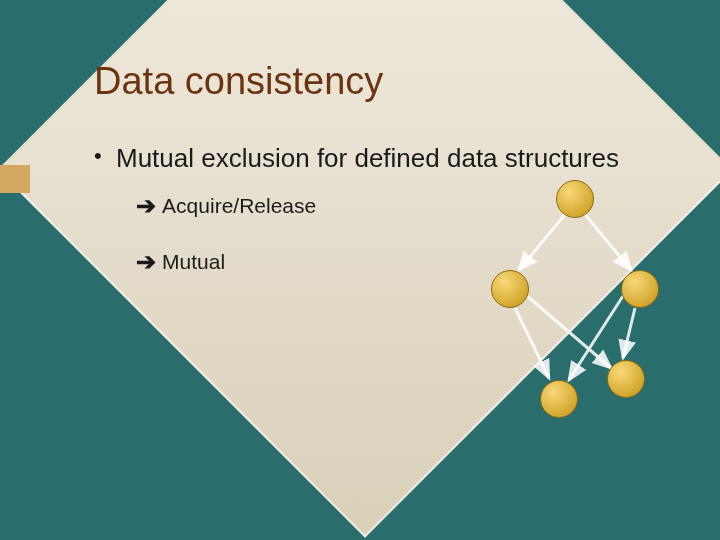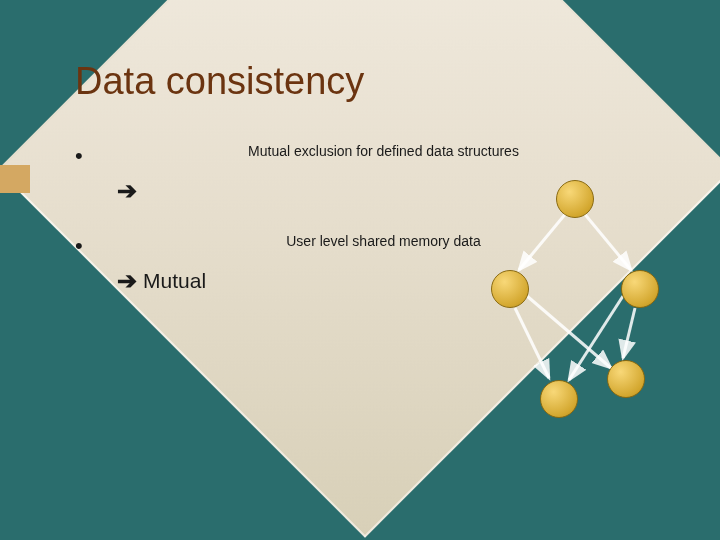--- a/index.html
+++ b/index.html
@@ -28,39 +28,38 @@
     top: -90px;
     left: 105px;
     border: 2px solid rgba(255,255,255,0.3);
   }
   .content {
     position: absolute;
     top: 0;
     left: 0;
     width: 720px;
     height: 540px;
-    padding: 60px 50px 40px 75px;
+    padding: 60px 50px 40px 94px;
   }
   .title {
     font-size: 38px;
     color: #6b3410;
     font-weight: normal;
     font-family: "Comic Sans MS", Verdana, sans-serif;
     margin-bottom: 40px;
   }
   .bullet-list {
     list-style: none;
     color: #1a1a1a;
   }
   .bullet-item {
-    font-size: 14px;
+    font-size: 26px;
     margin-bottom: 18px;
     position: relative;
     padding-left: 22px;
-    text-align: center;
   }
   .bullet-item::before {
     content: "•";
     position: absolute;
     left: 0;
     top: 0;
     font-size: 22px;
   }
   .sub-item {
     font-size: 21px;
@@ -109,24 +108,22 @@
 
 <div class="content">
   <h1 class="title">Data consistency</h1>
 
   <ul class="bullet-list">
     <li class="bullet-item">
       <span>Mutual exclusion for defined data structures</span>
     </li>
     <div class="sub-item">
       <span class="arrow">➔</span>
+      <span>Acquire/Release</span>
     </div>
-    <li class="bullet-item">
-      <span>User level shared memory data</span>
-    </li>
     <div class="sub-item">
       <span class="arrow">➔</span>
       <span>Mutual</span>
     </div>
   </ul>
 </div>
 
 <div class="diagram">
   <svg width="180" height="260" style="position:absolute;top:0;left:0;">
     <defs>

